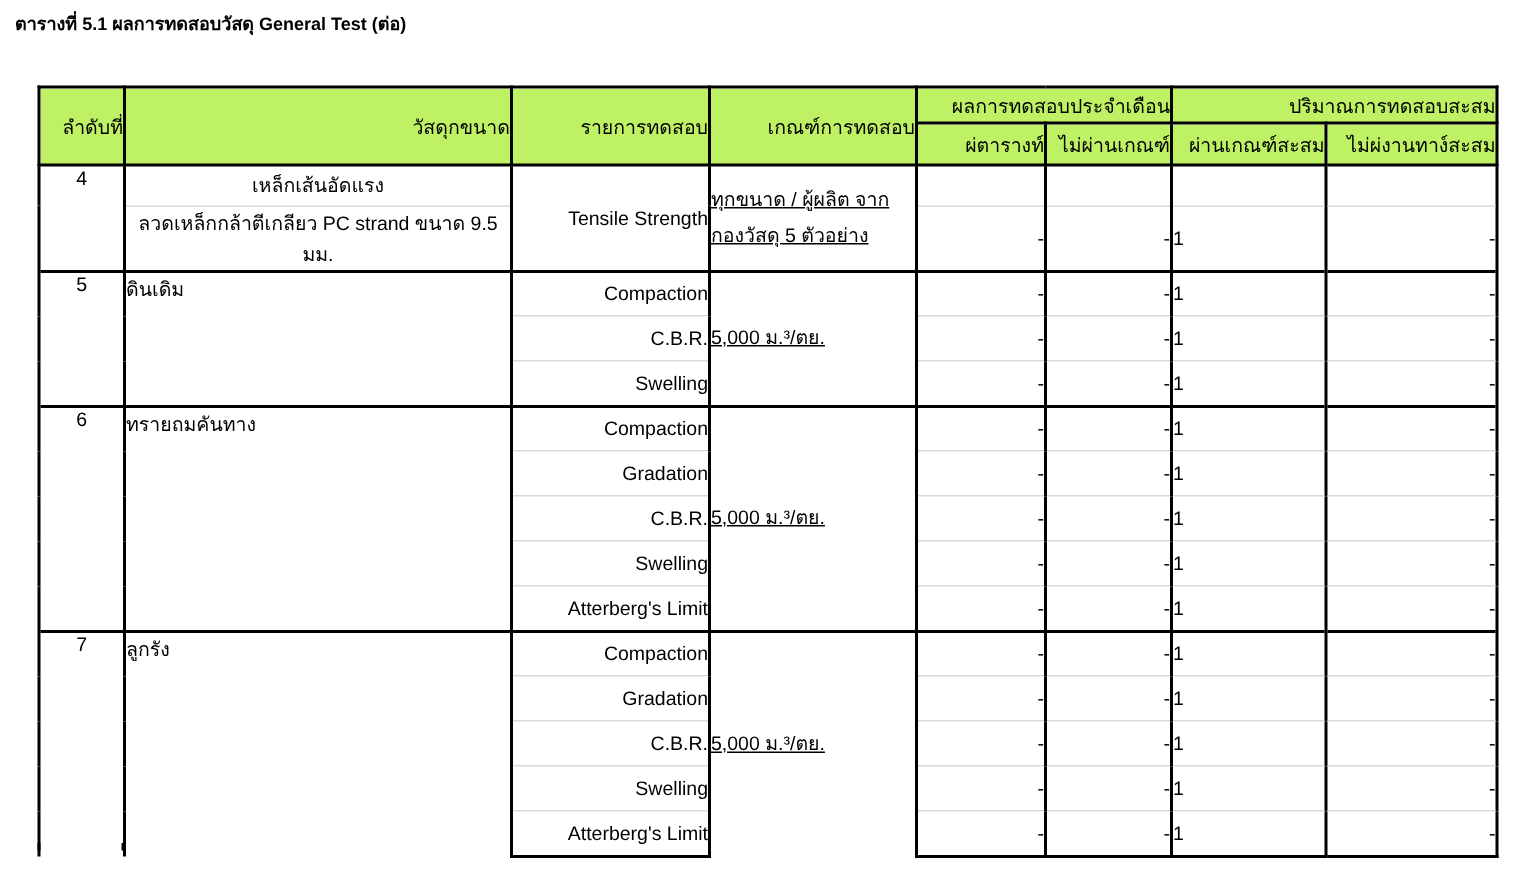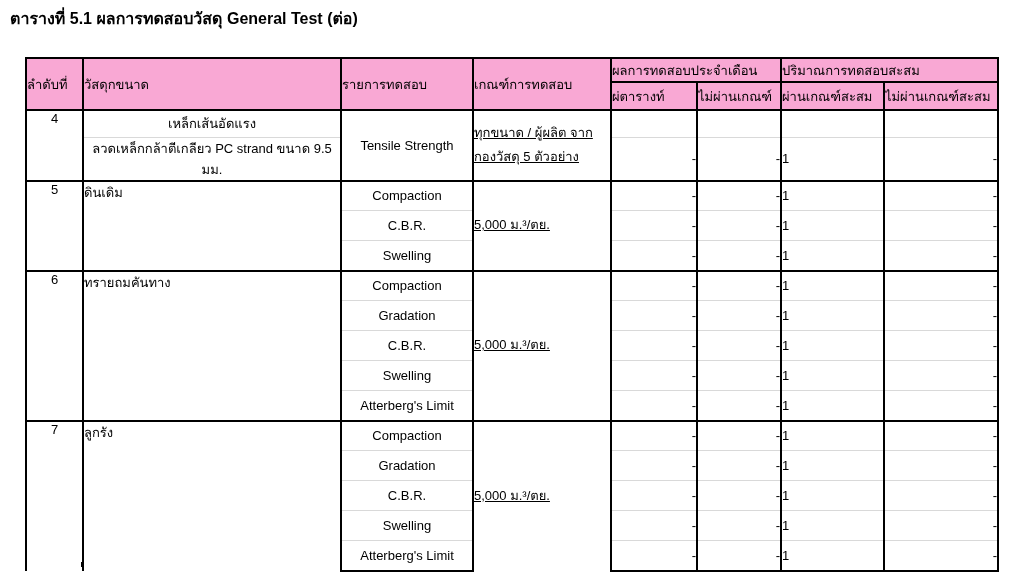--- a/index.html
+++ b/index.html
@@ -15,45 +15,45 @@
   .page {
     position: relative;
     width: 1023px;
     height: 584px;
     background: #ffffff;
   }
   .doc-title {
     position: absolute;
     left: 10px;
     top: 6px;
-    font-size: 16px;
+    font-size: 12px;
     font-weight: bold;
     white-space: nowrap;
     text-align: right;
   }
   table.report {
     position: absolute;
     left: 25px;
     top: 57px;
     border-collapse: collapse;
     table-layout: fixed;
     width: 972px;
     font-size: 13px;
   }
   table.report td, table.report th {
     border-left: 2px solid #000;
     border-right: 2px solid #000;
     padding: 0;
     overflow: hidden;
   }
   th.hdr {
-    background: #f9a8d4;
+    background: #bef264;
     border: 2px solid #000;
     font-weight: normal;
-    text-align: left;
+    text-align: right;
     vertical-align: middle;
     font-size: 13px;
   }
   td.group-top { border-top: 2px solid #000; }
   tr.last-row td { border-bottom: 2px solid #000; }
   td.sub-sep { border-top: 1px solid #d9d9d9; }
   td.no-cell {
     text-align: center;
     vertical-align: top;
     padding-top: 5px;
@@ -62,21 +62,21 @@
     text-align: left;
     vertical-align: top;
     padding: 5px 5px 0 5px;
   }
   td.material-line {
     text-align: center;
     vertical-align: middle;
     padding: 0 5px;
   }
   td.test-cell {
-    text-align: center;
+    text-align: right;
     vertical-align: middle;
   }
   td.criteria-cell {
     text-align: left;
     vertical-align: middle;
     white-space: pre-line;
     line-height: 1.9;
     text-decoration: underline;
   }
   td.val-cell { vertical-align: middle; }
@@ -117,21 +117,21 @@
         <th class="hdr" rowspan="2">วัสดุกขนาด</th>
         <th class="hdr" rowspan="2">รายการทดสอบ</th>
         <th class="hdr" rowspan="2">เกณฑ์การทดสอบ</th>
         <th class="hdr" colspan="2">ผลการทดสอบประจำเดือน</th>
         <th class="hdr" colspan="2">ปริมาณการทดสอบสะสม</th>
       </tr>
       <tr style="height:28px">
         <th class="hdr">ผ่ตารางท์</th>
         <th class="hdr">ไม่ผ่านเกณฑ์</th>
         <th class="hdr">ผ่านเกณฑ์สะสม</th>
-        <th class="hdr">ไม่ผ่านเกณฑ์สะสม</th>
+        <th class="hdr">ไม่ผ่งานทาง์สะสม</th>
       </tr>
     </thead>
     <tbody>
         <tr style="height: 27px;">
           <td class="no-cell group-top" rowspan="2">4</td>
           <td class="material-line group-top">เหล็กเส้นอัดแรง</td>
           <td class="test-cell group-top" rowspan="2">Tensile Strength</td>
           <td class="criteria-cell group-top" rowspan="2">ทุกขนาด / ผู้ผลิต  จาก
 กองวัสดุ 5 ตัวอย่าง</td>
           <td class="val-cell group-top"></td>

